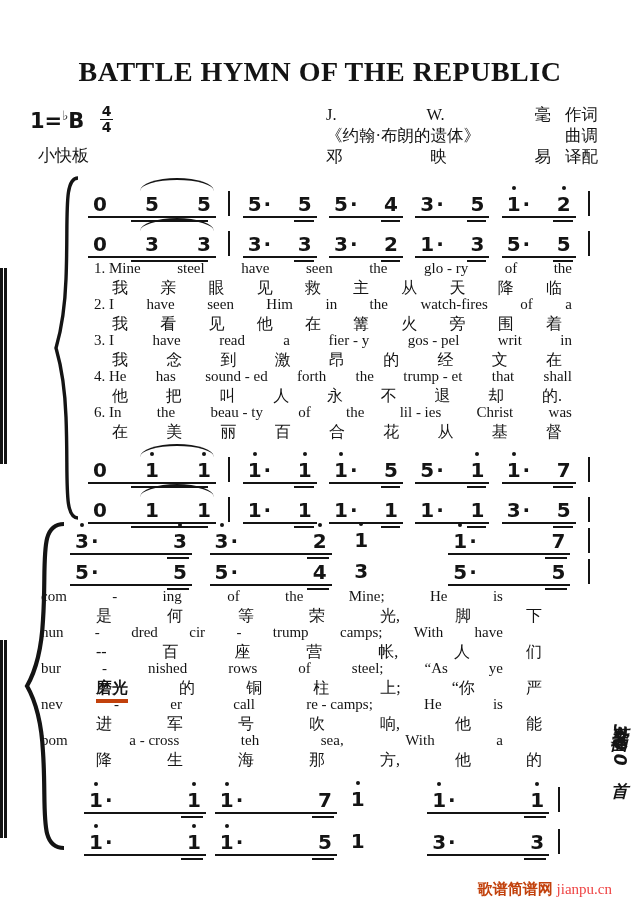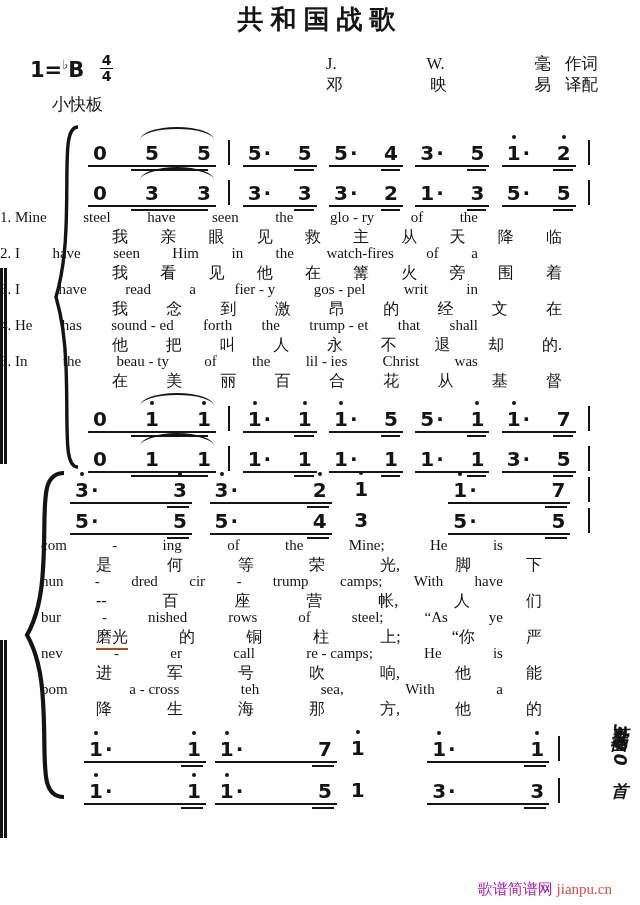--- a/index.html
+++ b/index.html
@@ -16,21 +16,21 @@
             letter-spacing:.5px;font-family:"Liberation Serif",serif;}
   .title-zh{margin:2px 0 0 0;text-align:center;font-size:26px;font-weight:bold;letter-spacing:7px;}
   .meta{position:relative;height:72px;margin-top:16px;}
   .keyline{position:absolute;left:30px;top:0;font-family:"DejaVu Sans",sans-serif;
            font-weight:bold;font-size:21px;}
   .flat{font-size:13px;vertical-align:super;}
   .timesig{display:inline-block;margin-left:8px;text-align:center;font-size:14px;
            line-height:1.1;vertical-align:-4px;}
   .timesig .tnum{display:block;}
   .timesig .top{border-bottom:1.5px solid #141414;padding:0 2px;}
-  .tempo{position:absolute;left:52px;top:40px;font-size:17px;}
+  .tempo{position:absolute;left:38px;top:40px;font-size:17px;}
   .credits{position:absolute;right:42px;top:0;width:272px;font-size:16.5px;}
   .credit-row{display:flex;align-items:baseline;line-height:21px;}
   .credit-parts{flex:1;display:flex;justify-content:space-between;margin-right:14px;}
   .credit-role{flex:none;}
 
   
   .score{position:relative;margin-top:2px;}
   .brace{position:absolute;}
   .brace1{left:54px;top:-4px;}
   .brace2{left:24px;top:342px;}
@@ -62,44 +62,44 @@
   .beat>.dbl{width:26%;right:3px;}
   .beatw>.dbl{width:18%;right:3px;}
   .slur{position:absolute;top:-14px;right:2px;width:58%;height:11px;
         border-top:2px solid #141414;border-radius:50% 50% 0 0 / 100% 100% 0 0;}
 
   
   .lyric-block{margin:2px 0 4px 0;}
   .lyric-line{display:flex;justify-content:space-between;align-items:baseline;height:18px;}
   .lyric-line.en{font-size:15px;}
   .lyric-line.zh{font-size:16px;}
-  .b1 .en{width:478px;justify-content:space-between;}
+  .b1 .en{margin-left:94px;width:478px;justify-content:space-between;}
   .b1 .zh{margin-left:112px;width:450px;}
   .b2 .en{margin-left:41px;width:462px;}
   .b2 .zh{margin-left:96px;width:446px;}
   .word{white-space:nowrap;}
-  .word.u{border-bottom:2px solid #c2410c;}
+  .word.u{border-bottom:4px solid #c2410c;font-weight:bold;}
 
   
   .side-text{position:absolute;right:8px;top:712px;writing-mode:vertical-rl;text-orientation:mixed;
              font-size:17px;font-style:italic;font-weight:bold;letter-spacing:3px;
              font-family:"DejaVu Sans",sans-serif;}
   .footer{position:absolute;right:28px;bottom:6px;font-size:15px;}
-  .site-zh{color:#a21caf;}
+  .site-zh{color:#c2410c;font-weight:bold;}
   .site-url{color:#ef4444;}
 </style>
 </head>
 <body>
 
 <div class="page">
 
   <div class="gutter gutter-a"></div>
   <div class="gutter gutter-b"></div>
 
-  <h2 class="title-zh">共和国战歌</h2>
+  <h1 class="title-en">BATTLE HYMN OF THE REPUBLIC</h1>
 
   <div class="meta">
     <div class="keyline">
       <span>1=</span><sup class="flat">♭</sup><span>B</span>
       <span class="timesig">
         <span class="tnum top">4</span>
         <span class="tnum">4</span>
       </span>
     </div>
     <div class="tempo">小快板</div>
@@ -107,20 +107,26 @@
         <div class="credit-row">
           <span class="credit-parts">
             <span class="word">J.</span>
             <span class="word">W.</span>
             <span class="word">毫</span>
           </span>
           <span class="credit-role">作词</span>
         </div>
         <div class="credit-row">
           <span class="credit-parts">
+            <span class="word">《约翰·布朗的遗体》</span>
+          </span>
+          <span class="credit-role">曲调</span>
+        </div>
+        <div class="credit-row">
+          <span class="credit-parts">
             <span class="word">邓</span>
             <span class="word">映</span>
             <span class="word">易</span>
           </span>
           <span class="credit-role">译配</span>
         </div>
       </div>
   </div>
 
   <div class="score">

